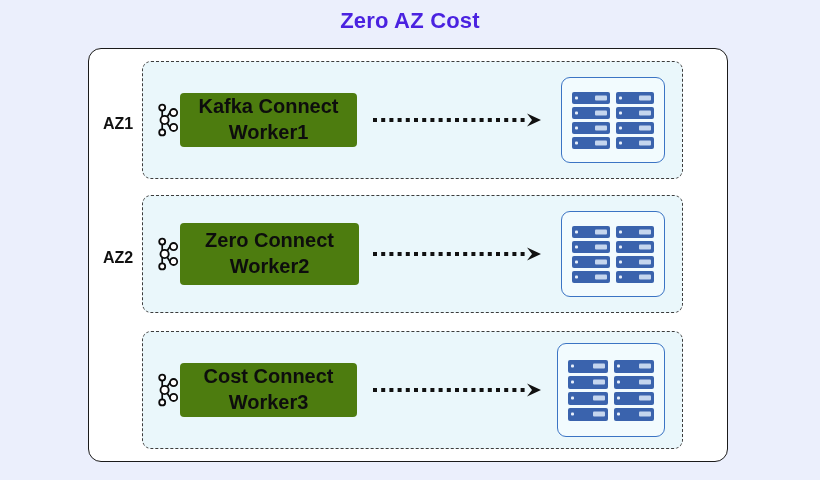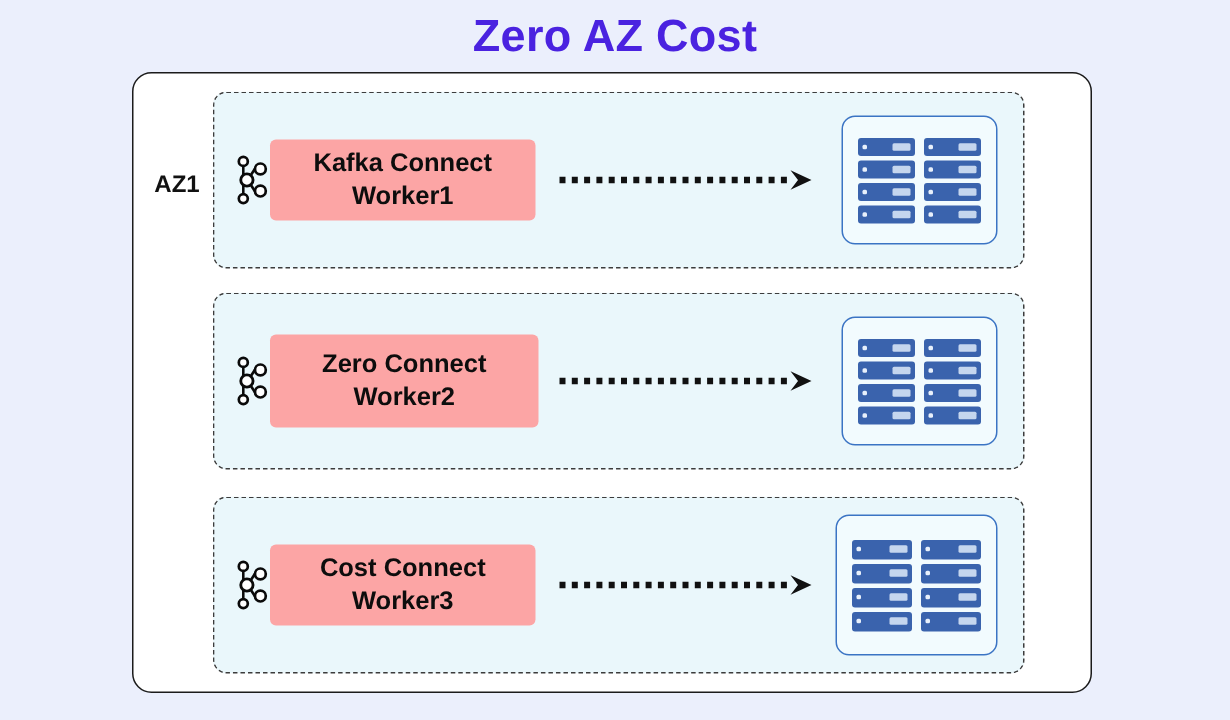--- a/index.html
+++ b/index.html
@@ -15,21 +15,21 @@
     position: relative;
   }
 
   
   .diagram-title {
     position: absolute;
     left: 0;
     top: 8px;
     width: 820px;
     text-align: center;
-    font-size: 30px;
+    font-size: 22px;
     font-weight: bold;
     color: #4a22e0;
     letter-spacing: 0.2px;
   }
 
   
   .outer-panel {
     position: absolute;
     left: 88px;
     top: 48px;
@@ -89,27 +89,27 @@
   }
 
   
   .worker-box {
     position: absolute;
     left: 37px;
     top: 50%;
     transform: translateY(-50%);
     width: 177px;
     height: 54px;
-    background: #fca5a5;
+    background: #4d7c0f;
     border-radius: 4px;
     display: flex;
     align-items: center;
     justify-content: center;
     text-align: center;
-    font-size: 17px;
+    font-size: 20px;
     font-weight: bold;
     color: #0d0d0d;
     line-height: 1.28;
     box-sizing: border-box;
     padding: 0 4px;
   }
   .worker-box.tall {
     height: 62px;
     width: 179px;
   }
@@ -227,20 +227,21 @@
           <div class="server-unit"></div>
           <div class="server-unit"></div>
           <div class="server-unit"></div>
         </div>
       </div>
 
     </div>
   </div>
 
   <div class="az-row az-row-1">
+    <div class="az-label">AZ2</div>
     <div class="az-box">
 
       <span class="kafka-icon">
         <svg viewBox="0 0 26 34" width="26" height="34" aria-hidden="true">
           <g fill="none" stroke="#0a0a0a" stroke-width="1.7">
             <path d="M12.2 17 L18.5 7"></path>
             <path d="M12.2 17 L18.5 27"></path>
             <path d="M9.2 5.5 L9.2 28.5"></path>
           </g>
           <circle cx="9.2" cy="4.6" r="3.0" fill="#ffffff" stroke="#0a0a0a" stroke-width="1.8"></circle>

